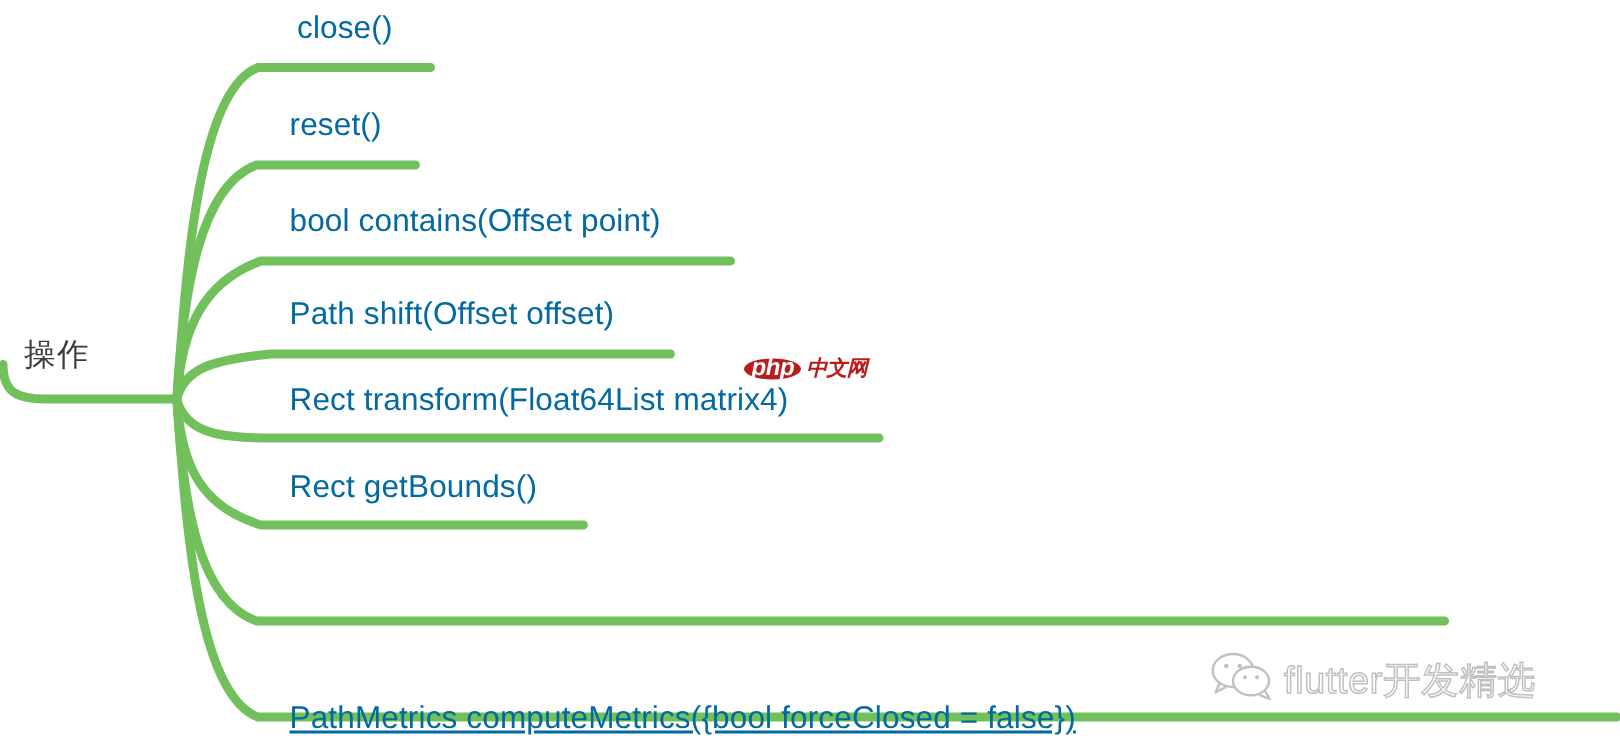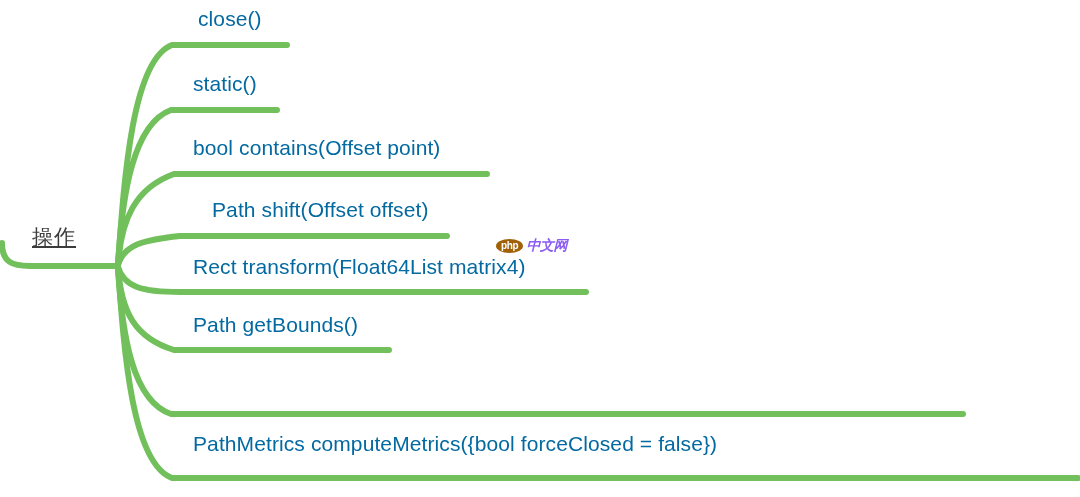--- a/index.html
+++ b/index.html
@@ -39,31 +39,32 @@
   }
   
   #php-mark {
     position: absolute;
     display: flex;
     align-items: center;
     gap: 3px;
   }
   #php-mark .php-badge {
     display: inline-block;
-    background: #a16207;
+    background: #b91c1c;
     color: #ffffff;
-    font-size: 10px;
+    font-size: 16px;
     font-weight: bold;
+    font-style: italic;
     line-height: 14px;
     padding: 0 5px;
     border-radius: 50% / 50%;
     letter-spacing: -0.3px;
   }
   #php-mark .php-cn {
-    color: #8b5cf6;
+    color: #b91c1c;
     font-size: 14px;
     font-weight: bold;
     font-style: italic;
     letter-spacing: -0.5px;
   }
   
   #wechat-mark {
     position: absolute;
     display: flex;
     align-items: center;
@@ -99,36 +100,51 @@
       <path d="M 118 267 C 124 287, 142 292, 180 292 L 586 292"></path>
 
       <path d="M 118 267 C 121 312, 135 338, 174 350 L 389 350"></path>
 
       <path d="M 118 267 C 122 337, 133 401, 171 414 L 963 414"></path>
 
       <path d="M 118 267 C 124 352, 132 463, 172 478 L 1078 478"></path>
     </g>
   </svg>
 
-  <div class="node-label root-label" style="left:32px; top:225px;text-decoration:underline;">操作</div>
+  <div class="node-label root-label" style="left:16px; top:225px;">操作</div>
 
   <div class="node-label" style="left:198px; top:7px;">close()</div>
 
-  <div class="node-label" style="left:193px; top:72px;">static()</div>
+  <div class="node-label" style="left:193px; top:72px;">reset()</div>
 
   <div class="node-label" style="left:193px; top:136px;">bool contains(Offset point)</div>
 
-  <div class="node-label" style="left:193px; top:198px;margin-left:19px;">Path shift(Offset offset)</div>
+  <div class="node-label" style="left:193px; top:198px;">Path shift(Offset offset)</div>
 
   <div class="node-label" style="left:193px; top:255px;">Rect transform(Float64List matrix4)</div>
 
-  <div class="node-label" style="left:193px; top:313px;">Path getBounds()</div>
+  <div class="node-label" style="left:193px; top:313px;">Rect getBounds()</div>
 
 
-  <div class="node-label" style="left:193px; top:432px;">PathMetrics computeMetrics({bool forceClosed = false})</div>
+  <div class="node-label" style="left:193px; top:467px;text-decoration:underline;">PathMetrics computeMetrics({bool forceClosed = false})</div>
 
   <div id="php-mark" style="left:496px; top:237px;">
     <span class="php-badge">php</span>
     <span class="php-cn">中文网</span>
   </div>
 
+  <div id="wechat-mark" style="left:806px; top:434px;">
+    <span>
+      <svg width="44" height="34" viewBox="0 0 44 34" fill="none" stroke="#9a9a9a" stroke-width="1.6">
+        <ellipse cx="16" cy="13" rx="13.5" ry="11"></ellipse>
+        <path d="M 7 21.5 L 4.5 27.5 L 11 24.2" stroke-linejoin="round" stroke-linecap="round"></path>
+        <circle cx="11.5" cy="10" r="1.5" fill="#9a9a9a" stroke="none"></circle>
+        <circle cx="20.5" cy="10" r="1.5" fill="#9a9a9a" stroke="none"></circle>
+        <ellipse cx="28" cy="20" rx="12" ry="9.5" fill="#ffffff"></ellipse>
+        <path d="M 37.5 27 L 40.5 32 L 34 29.5" stroke-linejoin="round" stroke-linecap="round" fill="#ffffff"></path>
+        <circle cx="24" cy="17.5" r="1.3" fill="#9a9a9a" stroke="none"></circle>
+        <circle cx="32" cy="17.5" r="1.3" fill="#9a9a9a" stroke="none"></circle>
+      </svg>
+    </span>
+    <span class="wx-text">flutter开发精选</span>
+  </div>
 
 </div>
 
 </body></html>

